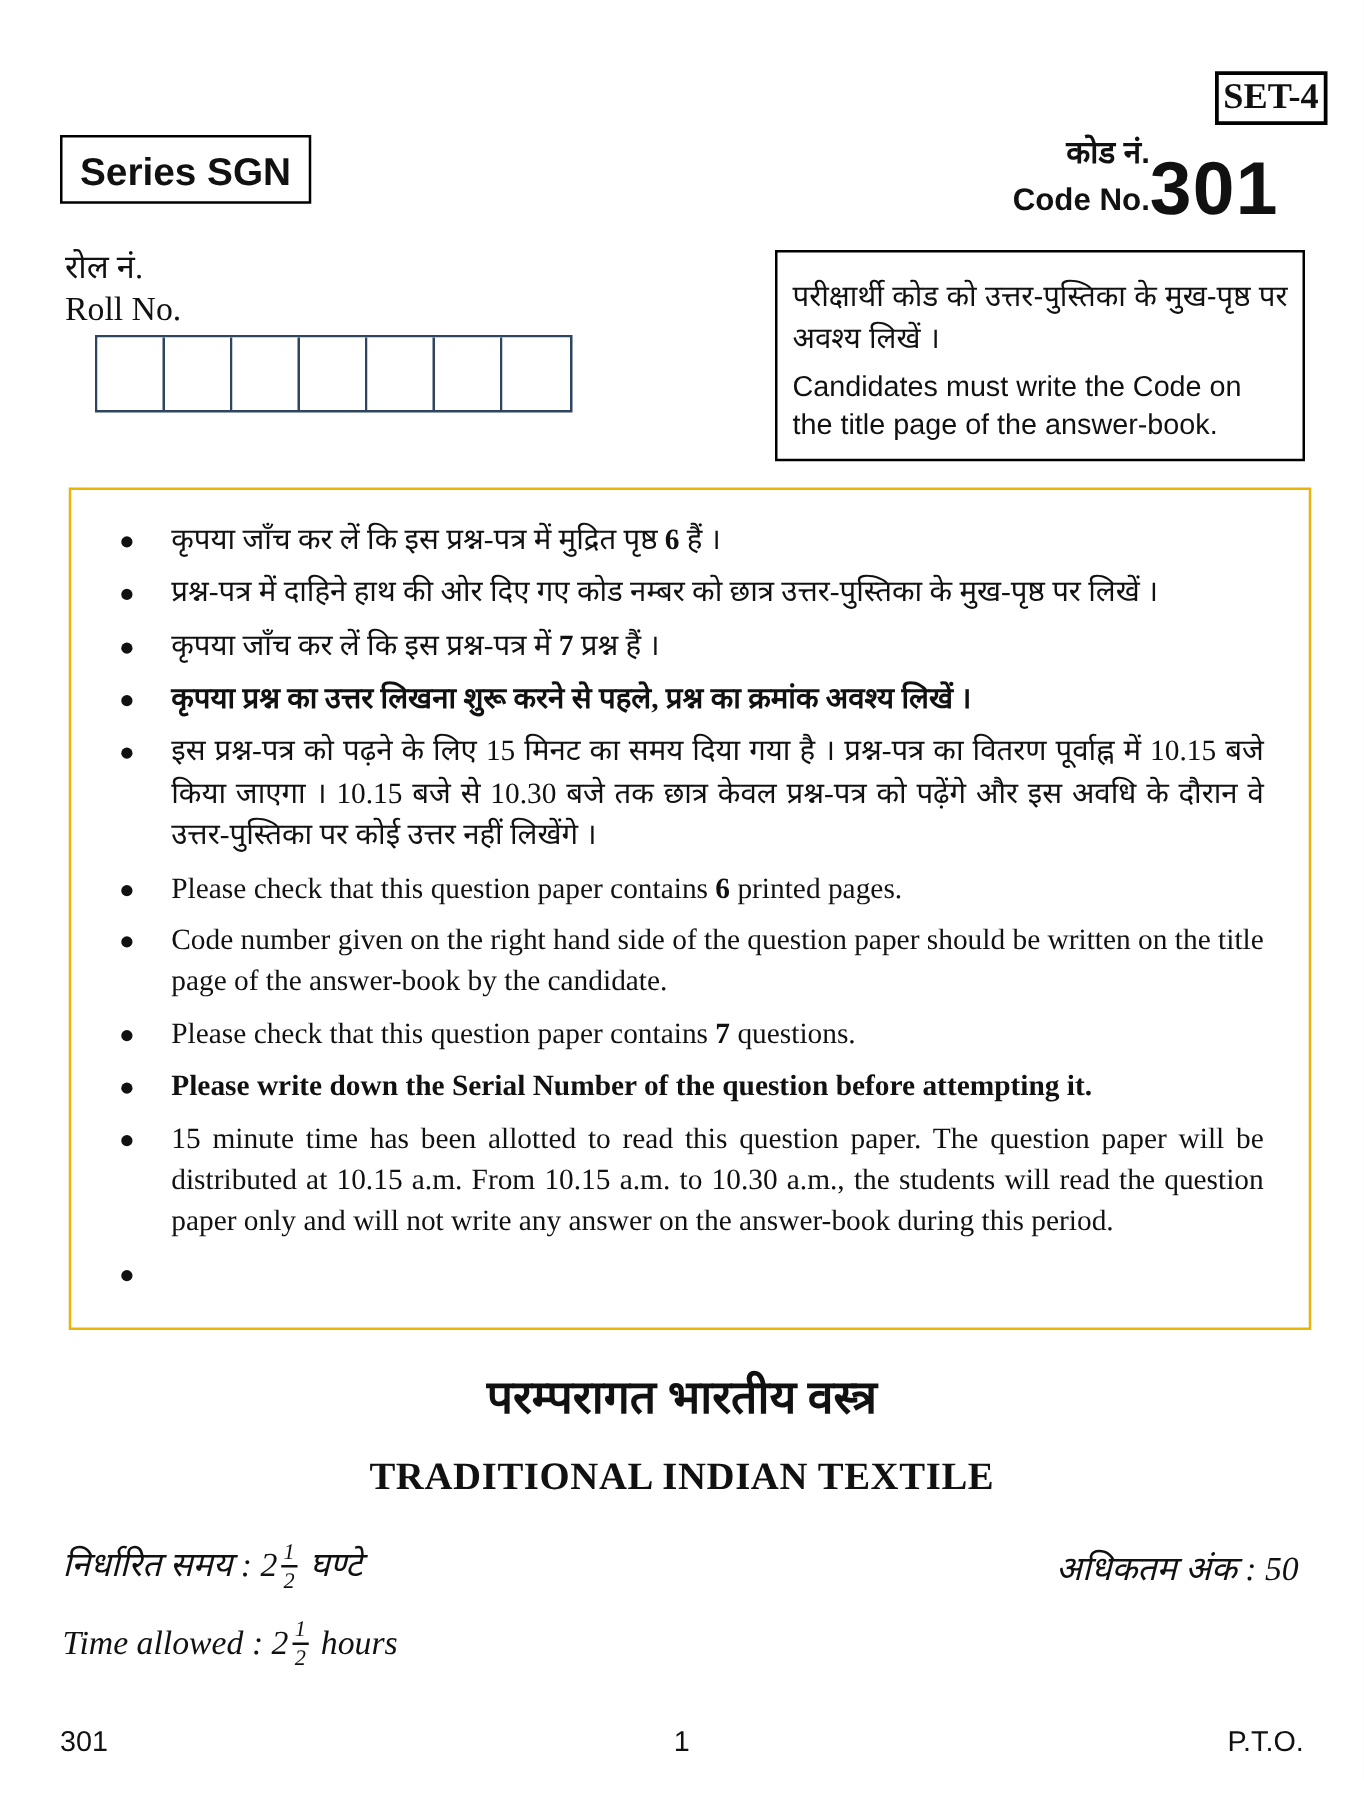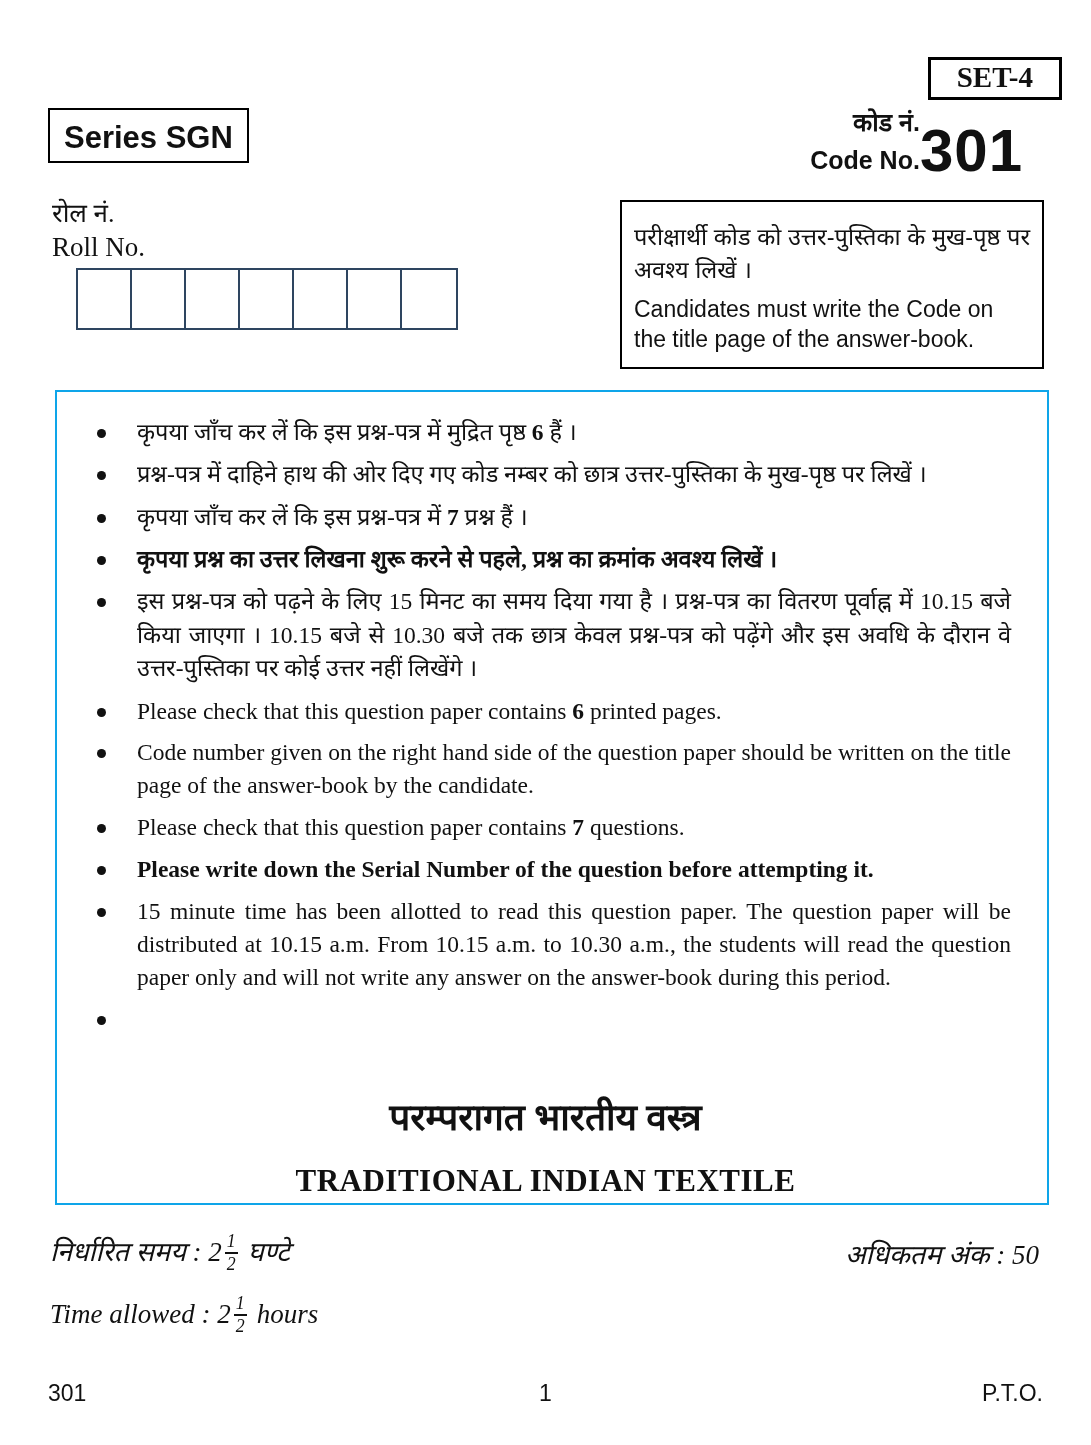--- a/index.html
+++ b/index.html
@@ -11,21 +11,21 @@
     background:#ffffff;
     color:#111;
     font-family:"Liberation Serif", serif;
     overflow:hidden;
   }
 
   
   .set-badge {
     position:absolute; top:57px; right:29px;
     border:3px solid #000;
-    padding:1px 26px 3px;
+    padding:1px 4px 3px;
     font-family:"Liberation Serif", serif;
     font-weight:bold; font-size:29px;text-align:center;
   }
   .series-badge {
     position:absolute; top:108px; left:48px;
     border:2px solid #000;
     padding:10px 14px 5px;
     font-family:"Liberation Sans", sans-serif;
     font-weight:bold; font-size:31px;
   }
@@ -68,22 +68,22 @@
     position:absolute; top:200px; left:620px; width:424px;
     border:2px solid #000;
     padding:19px 12px 12px;
     font-family:"Liberation Sans", sans-serif;
   }
   .cand-box .hi-note { font-size:23.5px; line-height:1.4; text-align:justify; }
   .cand-box .en-note { font-size:23px;  line-height:1.3; margin-top:8px; }
 
   
   .inst-box {
-    position:absolute; top:390px; left:55px; width:994px; height:815px;
-    border:2px solid #0ea5e9;
+    position:absolute; top:390px; left:55px; width:994px; height:674px;
+    border:2px solid #eab308;
     padding:24px 36px 10px 32px;
     overflow:hidden;
   }
   .inst-list { list-style:none; }
   .inst-list li {
     display:flex; margin-bottom:9px;
   }
   .inst-list .dot {
     width:9px; height:9px; border-radius:50%;
     background:#111; flex:0 0 9px;

